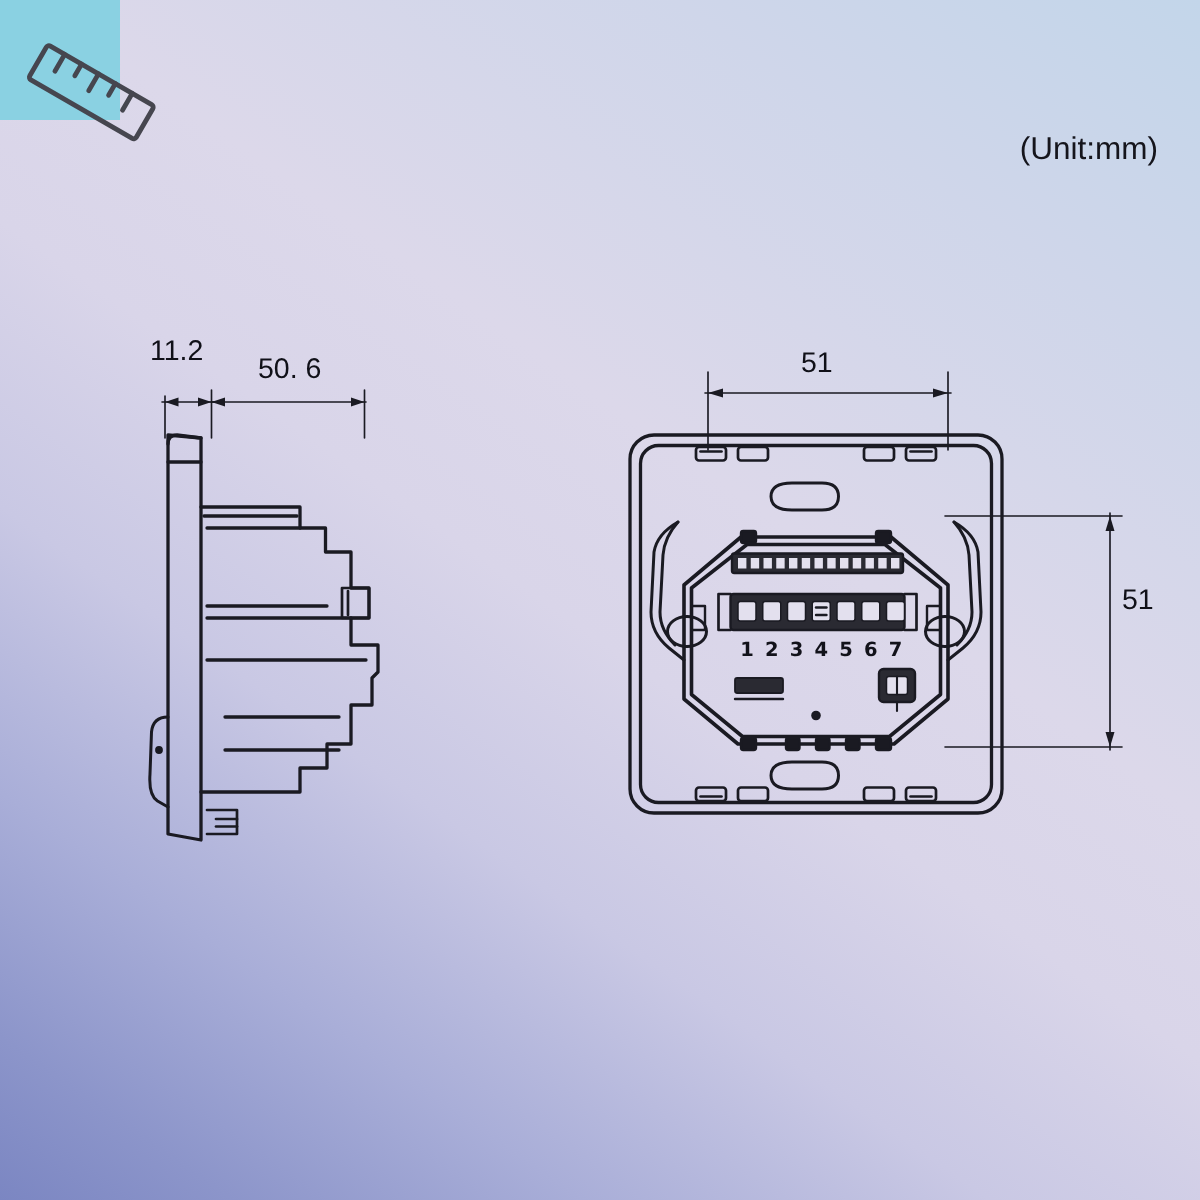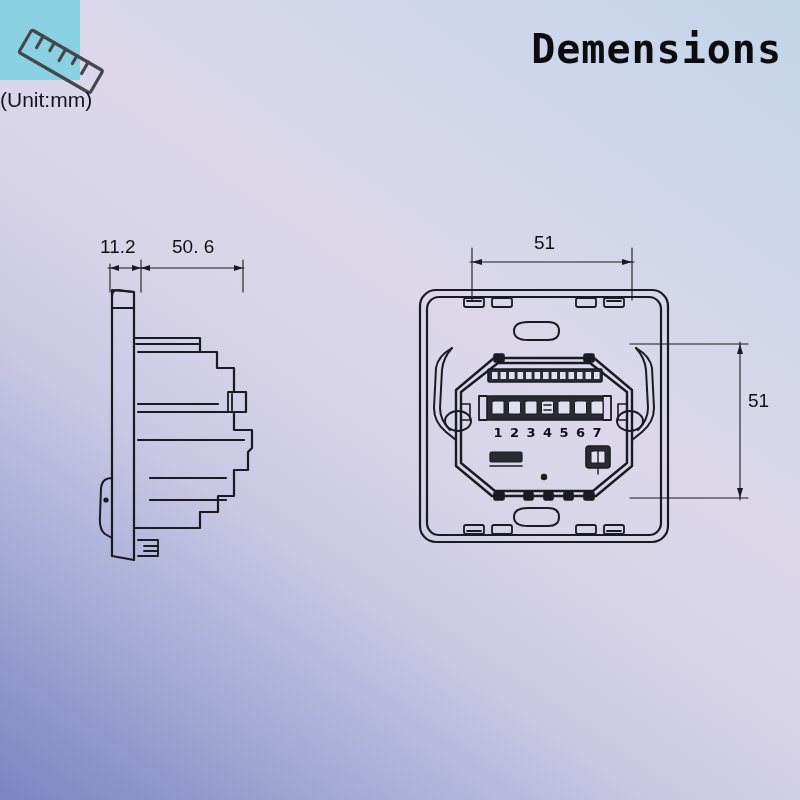--- a/index.html
+++ b/index.html
@@ -32,32 +32,32 @@
   }
   
   .title{
     position:absolute;left:0;top:26px;width:782px;text-align:right;
     font-family:"DejaVu Sans Mono", monospace;
     font-weight:bold;
     font-size:40px;letter-spacing:1px;color:#0b0b10;
     white-space:pre;
   }
   .subtitle{
-    position:absolute;left:0;top:88px;width:772px;text-align:left;
+    position:absolute;left:0;top:88px;width:772px;text-align:right;
     font-family:"Liberation Sans", sans-serif;
     font-size:21px;color:#15151c;
   }
   
   .draw{position:absolute;left:0;top:0;width:800px;height:800px;}
   .dimtxt{
     position:absolute;
     font-family:"Liberation Sans", sans-serif;
     font-size:19px;color:#101018;white-space:pre;
   }
-  #d-112{left:100px;top:236px;}
+  #d-112{left:100px;top:224px;}
   #d-326{left:172px;top:236px;}
   #d-51h{left:534px;top:232px;}
   #d-51v{left:748px;top:390px;}
 </style>
 </head>
 <body>
 
 <div id="page">
 
   <div class="badge-sq"></div>
@@ -68,21 +68,20 @@
         <rect x="20" y="32" width="82" height="26" rx="2"></rect>
         <line x1="33" y1="32" x2="33" y2="45"></line>
         <line x1="46" y1="32" x2="46" y2="41"></line>
         <line x1="59" y1="32" x2="59" y2="45"></line>
         <line x1="72" y1="32" x2="72" y2="41"></line>
         <line x1="85" y1="32" x2="85" y2="45"></line>
       </g>
     </svg>
   </div>
 
-  <div class="title">Demensions</div>
   <div class="subtitle">(Unit:mm)</div>
 
   <svg class="draw" viewBox="0 0 800 800">
     <g fill="none" stroke="#1a1a22" stroke-linejoin="round" stroke-linecap="round">
 
       <g>
 
         <g stroke-width="1.1">
 
           <line x1="110" y1="264" x2="110" y2="292"></line>

